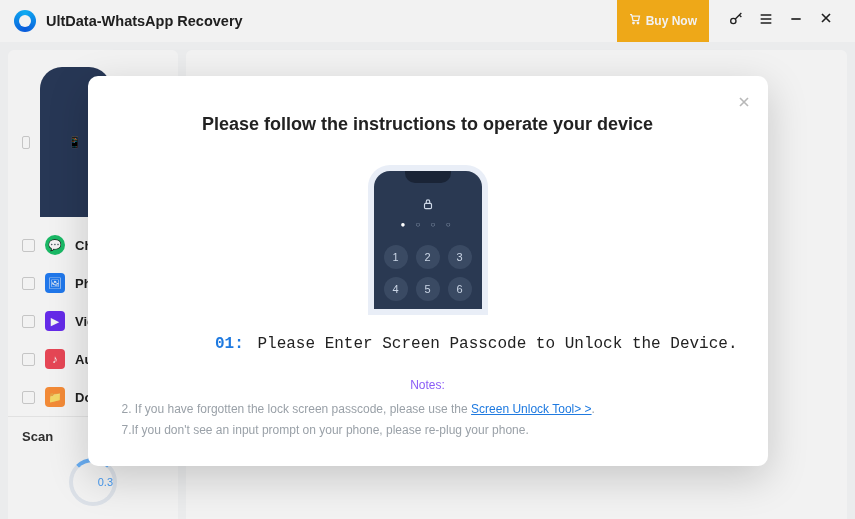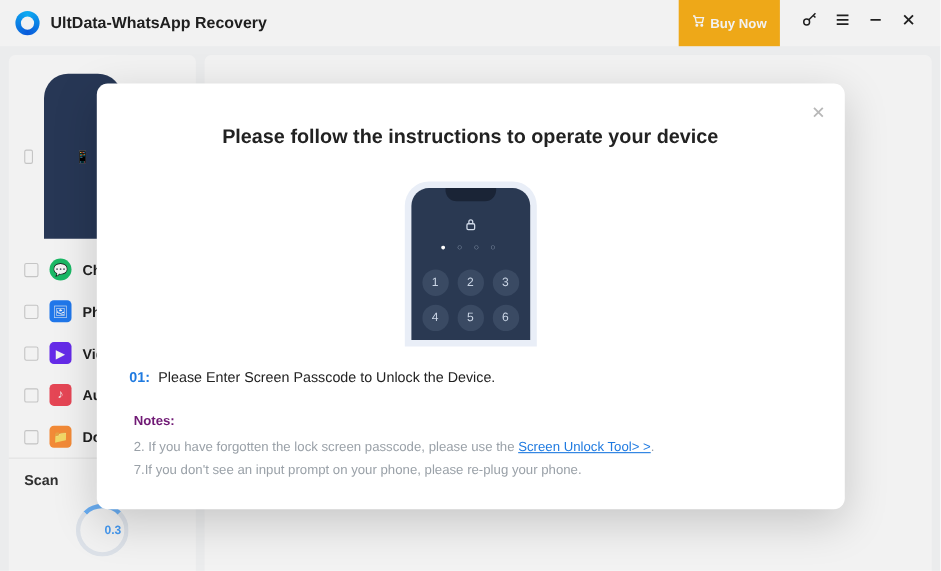--- a/index.html
+++ b/index.html
@@ -116,22 +116,22 @@
     border-top: 1px solid #eee;
     padding: 12px 14px 8px;
   }
   .scan-title { font-size: 13px; font-weight: 600; color: #333; margin-bottom: 14px;}
   .scan-ring {
     width: 48px; height: 48px;
     border-radius: 50%;
     border: 4px solid #e8eef5;
     border-top-color: #6fb7ff;
     margin: 0 auto 2px;
-    display:flex;align-items:center;justify-content:flex-start;
-    font-size:11px;color:#4aa3ff;font-weight:700;
+    display:flex;align-items:center;justify-content:flex-end;
+    font-size:11px;color:#4aa3ff;font-weight:400;
     padding-left:22px;
   }
   .scan-pct { font-size: 14px; font-weight: 700; margin-top: 10px;}
   .main-panel {
     flex:1;
     margin: 8px;
     background:#fff;
     border-radius:6px;
   }
   
@@ -208,28 +208,29 @@
   }
   .key {
     width:24px;height:24px;
     border-radius:50%;
     background:#3a4a63;
     color:#cbd6e6;
     font-size:11px;
     display:flex;align-items:center;justify-content:center;
   }
   .instr {
-    text-align:left;
-    font-size:13px;
+    text-align:right;
+    font-size:16px;
     color:#222;
     margin-bottom:22px;
+    font-family:Liberation Mono, monospace;
   }
   .instr-num { color:#1f7ae0; font-weight:600; margin-right:4px;}
   .notes { font-size:12px; color:#9aa1a8; line-height:1.7; padding: 0 4px;}
-  .notes-title { font-weight:700; color:#701a75; margin-bottom:4px;}
+  .notes-title { font-weight:400; color:#8b5cf6; margin-bottom:4px;text-align:center;}
   .link { color:#1f7ae0; text-decoration:underline; cursor:pointer;text-align:right;}
 </style>
 </head>
 <body>
 
 <div class="window">
 
   <div class="titlebar">
     <div class="logo"></div>
     <div class="app-title">UltData-WhatsApp Recovery</div>

